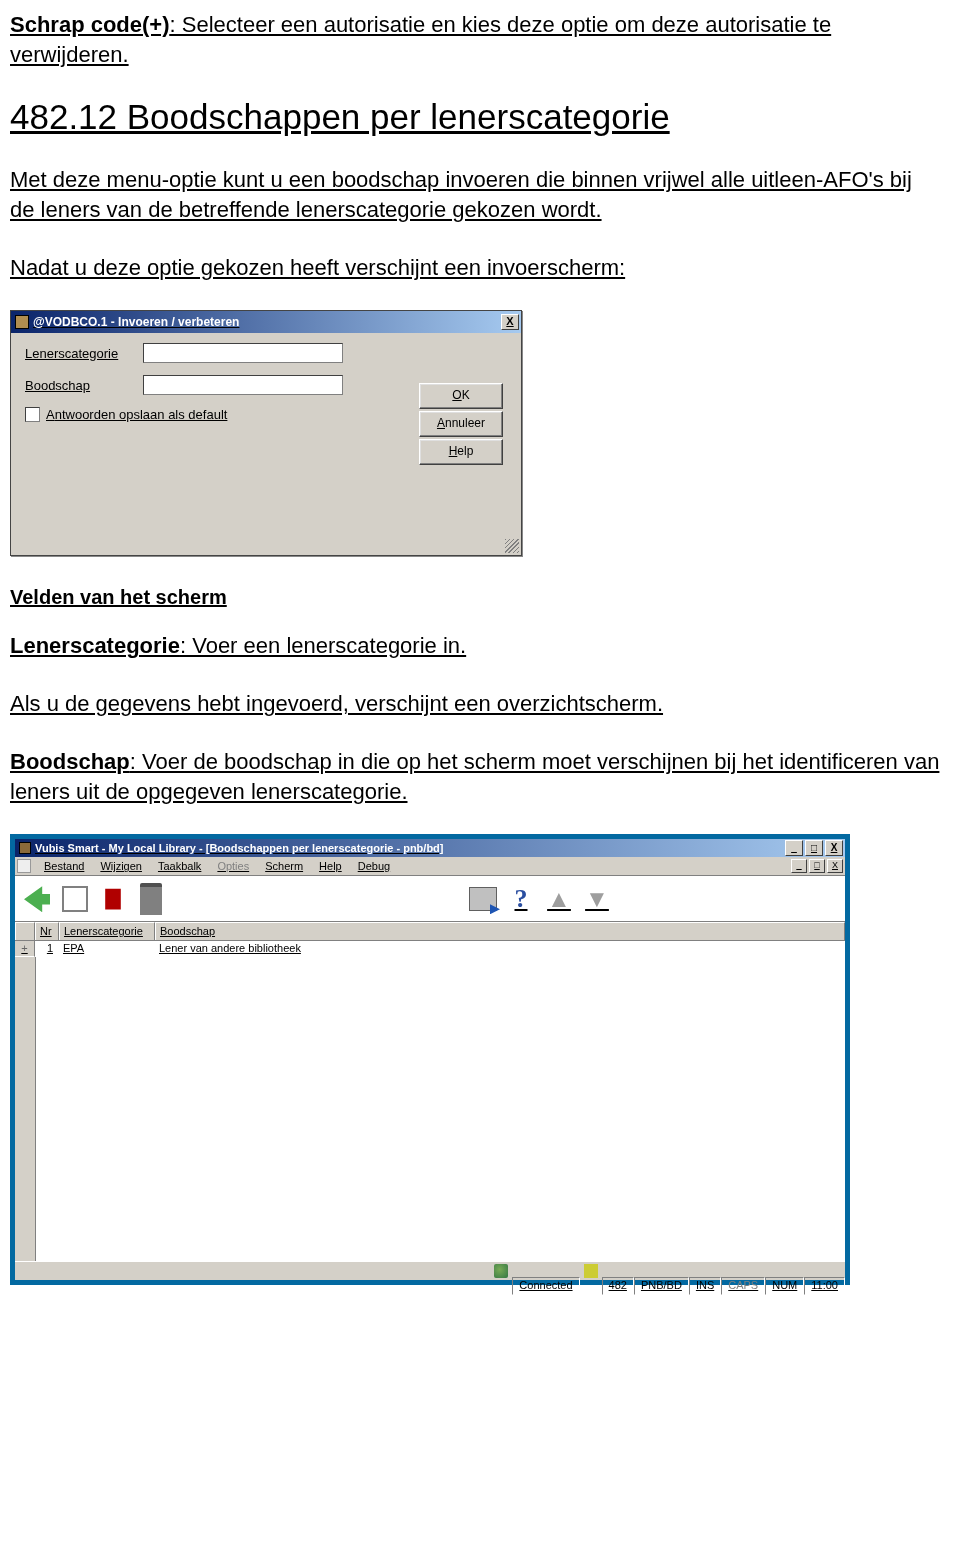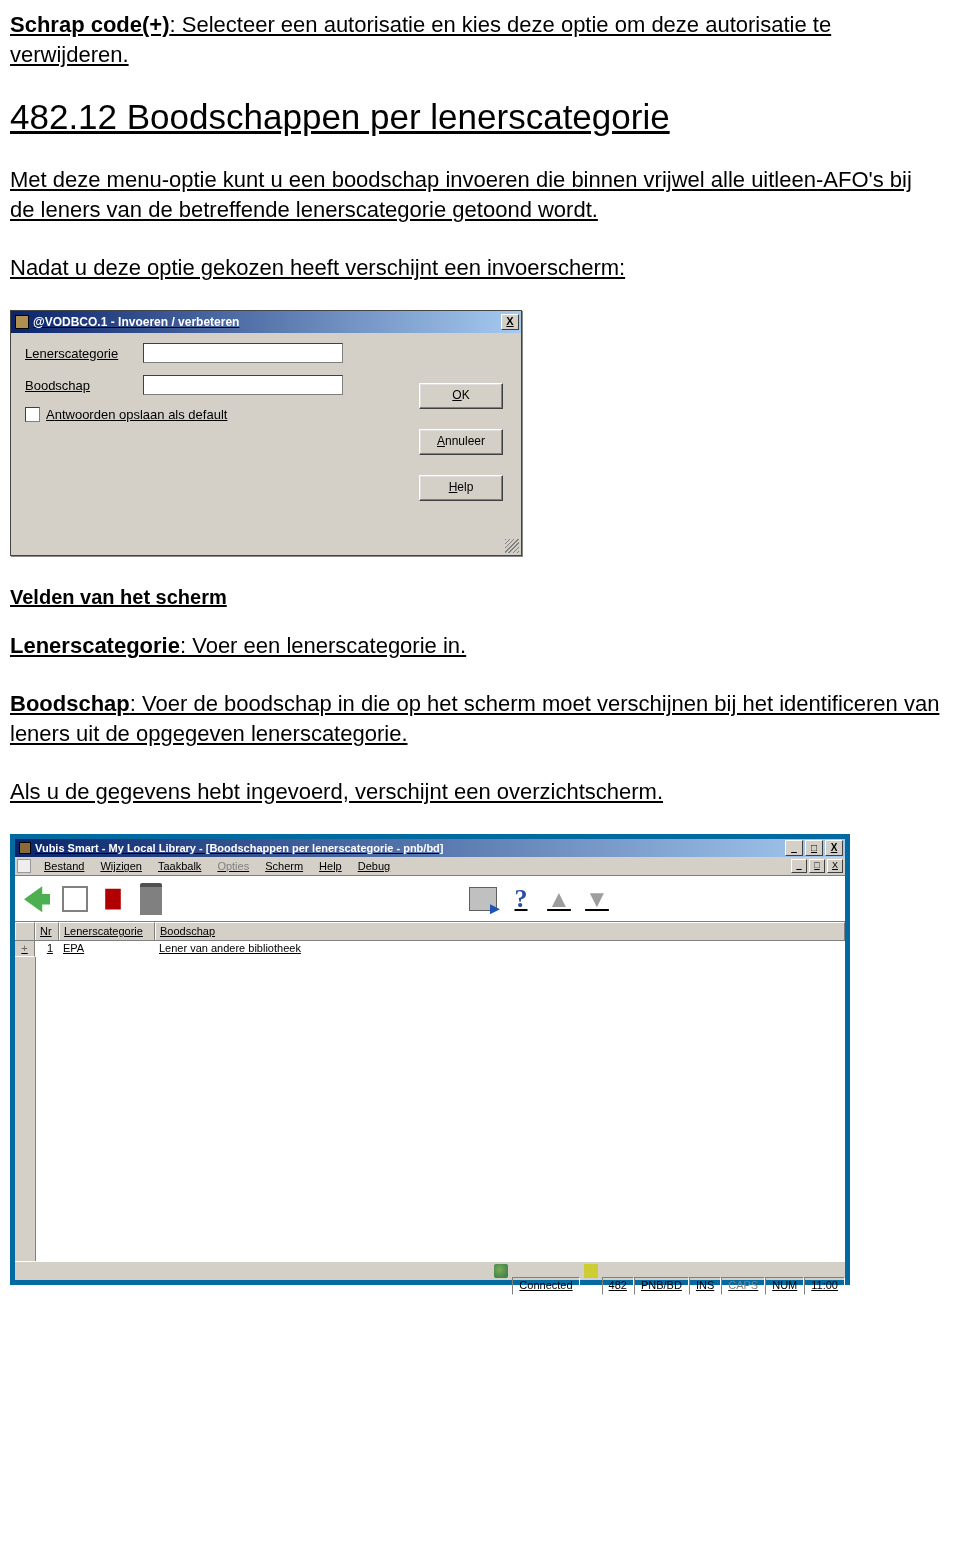--- a/index.html
+++ b/index.html
@@ -14,21 +14,21 @@
 .titlebar{height:22px;display:flex;align-items:center;background:linear-gradient(to right,#0a246a,#a6caf0);color:#fff;font-size:12px;font-weight:700;padding:0 2px 0 4px;}
 .titlebar .ticon{width:14px;height:14px;margin-right:4px;display:inline-block;background:#b08d50;border:1px solid #000;box-sizing:border-box;}
 .titlebar .title-text{flex:1;}
 .titlebar .close{width:16px;height:14px;background:#d4d0c8;border:1px solid #fff;border-right-color:#404040;border-bottom-color:#404040;color:#000;font-size:11px;line-height:12px;text-align:center;font-family:Arial;font-weight:700;}
 .dlg-body{position:relative;padding:10px 10px 22px 14px;font-size:12px;color:#000;min-height:190px;}
 .row{display:flex;align-items:center;margin-bottom:12px;}
 .lbl{width:118px;font-size:13px;}
 .txt{width:200px;height:20px;border:1px solid #808080;border-top-color:#404040;border-left-color:#404040;background:#fff;box-sizing:border-box;font-size:12px;padding:1px 3px;}
 .chkrow{display:flex;align-items:center;margin-top:2px;font-size:13px;}
 .chkbox{width:13px;height:13px;border:1px solid #808080;border-top-color:#404040;border-left-color:#404040;background:#fff;margin-right:6px;}
-.btns{position:absolute;right:18px;top:50px;display:flex;flex-direction:column;gap:20px;}
+.btns{position:absolute;right:18px;top:50px;display:flex;flex-direction:column;gap:2px;}
 .wbtn{width:82px;height:24px;background:#d4d0c8;border:1px solid #fff;border-right-color:#404040;border-bottom-color:#404040;box-shadow:inset -1px -1px 0 #808080,inset 1px 1px 0 #dfdfdf;font-size:12px;text-align:center;line-height:22px;}
 .wbtn .ul{text-decoration:underline;}
 .resize{position:absolute;right:2px;bottom:2px;width:14px;height:14px;background:repeating-linear-gradient(135deg,#808080 0 1px,transparent 1px 3px);}
 
 
 .app{width:830px;border:5px solid #0369a1;background:#14b8a6;font-family:Tahoma,Arial,sans-serif;font-size:11px;margin-top:8px;}
 .app-titlebar{height:18px;display:flex;align-items:center;background:linear-gradient(to right,#0a246a,#a6caf0);color:#fff;font-weight:700;padding:0 2px 0 4px;}
 .app-titlebar .aicon{width:12px;height:12px;margin-right:4px;background:#8a6a3a;border:1px solid #000;box-sizing:border-box;}
 .app-titlebar .atitle{flex:1;font-size:11px;}
 .app-titlebar .wbtns{display:flex;gap:2px;}
@@ -77,21 +77,21 @@
 </head>
 <body>
 <div class="page">
 
 <p class="body-text">
   <span class="bold">Schrap code(+)</span><span>: Selecteer een autorisatie en kies deze optie om deze autorisatie te verwijderen.</span>
 </p>
 
 <h1 class="h1">482.12 Boodschappen per lenerscategorie</h1>
 
-<p class="body-text">Met deze menu-optie kunt u een boodschap invoeren die binnen vrijwel alle uitleen-AFO's bij de leners van de betreffende lenerscategorie getoond wordt.</p>
+<p class="body-text">Met deze menu-optie kunt u een boodschap invoeren die binnen vrijwel alle uitleen-AFO's bij de leners van de betreffende lenerscategorie gekozen wordt.</p>
 
 <p class="body-text">Nadat u deze optie gekozen heeft verschijnt een invoerscherm:</p>
 
 <div class="dialog">
   <div class="titlebar">
     <span class="ticon"></span>
     <span class="title-text">@VODBCO.1 - Invoeren / verbeteren</span>
     <span class="close">X</span>
   </div>
   <div class="dlg-body">
@@ -115,25 +115,25 @@
     <div class="resize"></div>
   </div>
 </div>
 
 <h2 class="h2">Velden van het scherm</h2>
 
 <p class="body-text">
   <span class="bold">Lenerscategorie</span><span>: Voer een lenerscategorie in.</span>
 </p>
 
+<p class="body-text">Als u de gegevens hebt ingevoerd, verschijnt een overzichtscherm.</p>
+
 <p class="body-text">
   <span class="bold">Boodschap</span><span>: Voer de boodschap in die op het scherm moet verschijnen bij het identificeren van leners uit de opgegeven lenerscategorie.</span>
 </p>
-
-<p class="body-text">Als u de gegevens hebt ingevoerd, verschijnt een overzichtscherm.</p>
 
 <div class="app">
   <div class="app-titlebar">
     <span class="aicon"></span>
     <span class="atitle">Vubis Smart - My Local Library - [Boodschappen per lenerscategorie - pnb/bd]</span>
     <div class="wbtns">
       <span class="sysbtn">_</span>
       <span class="sysbtn">□</span>
       <span class="sysbtn">X</span>
     </div>

